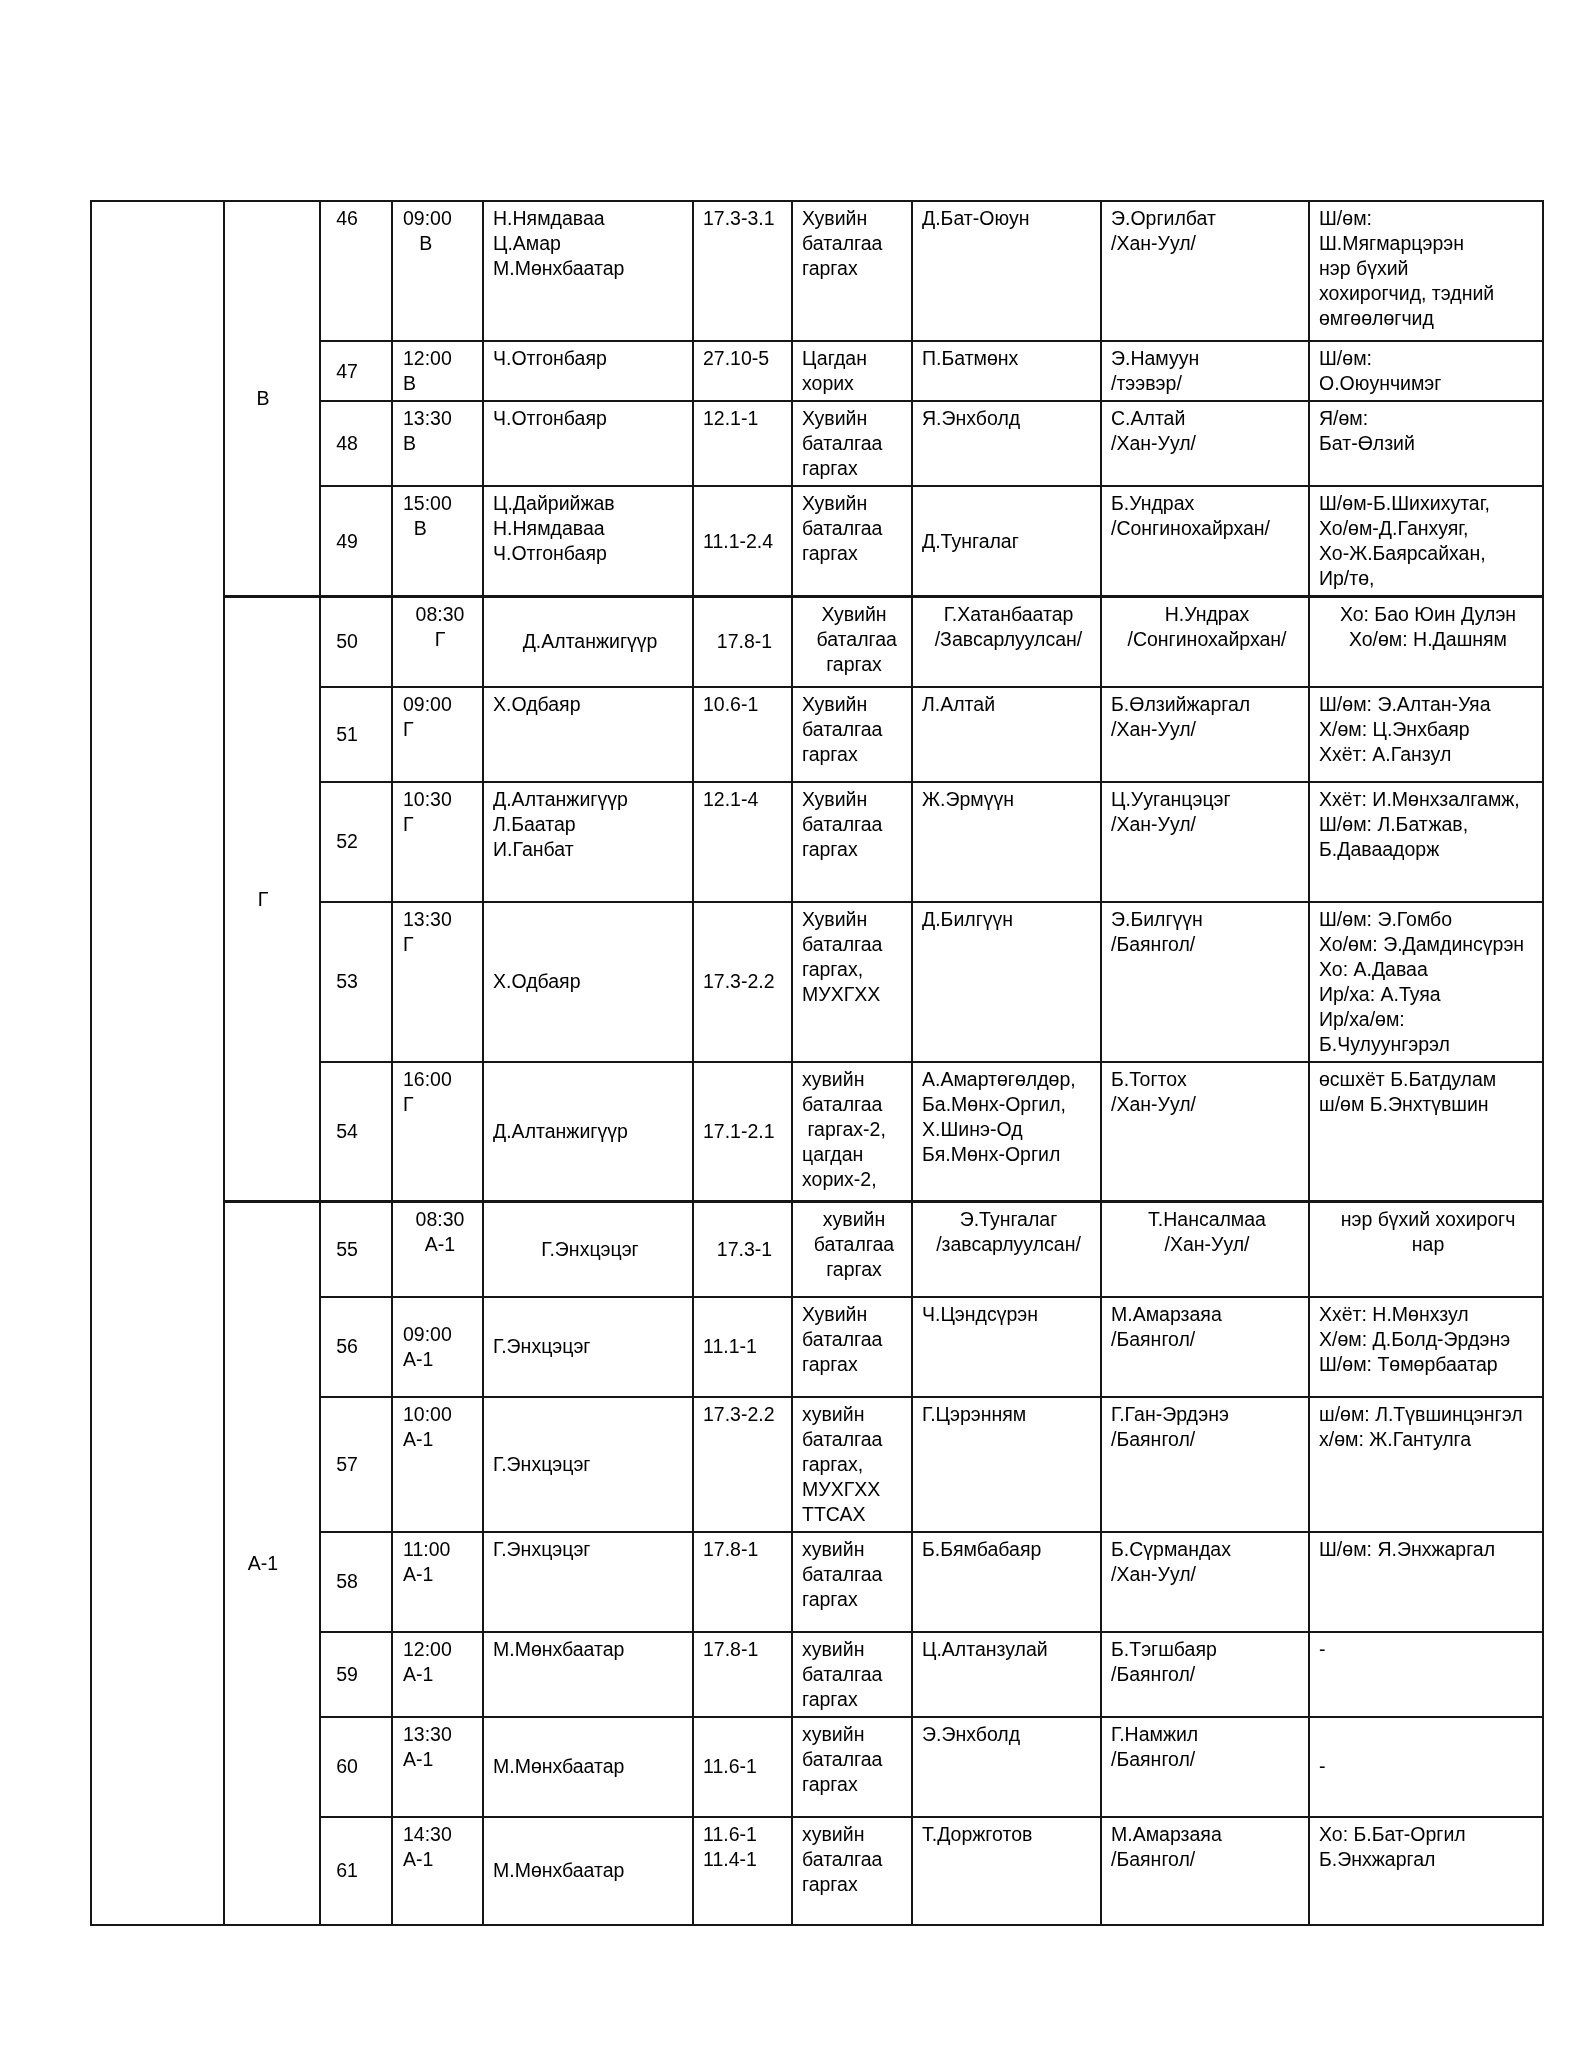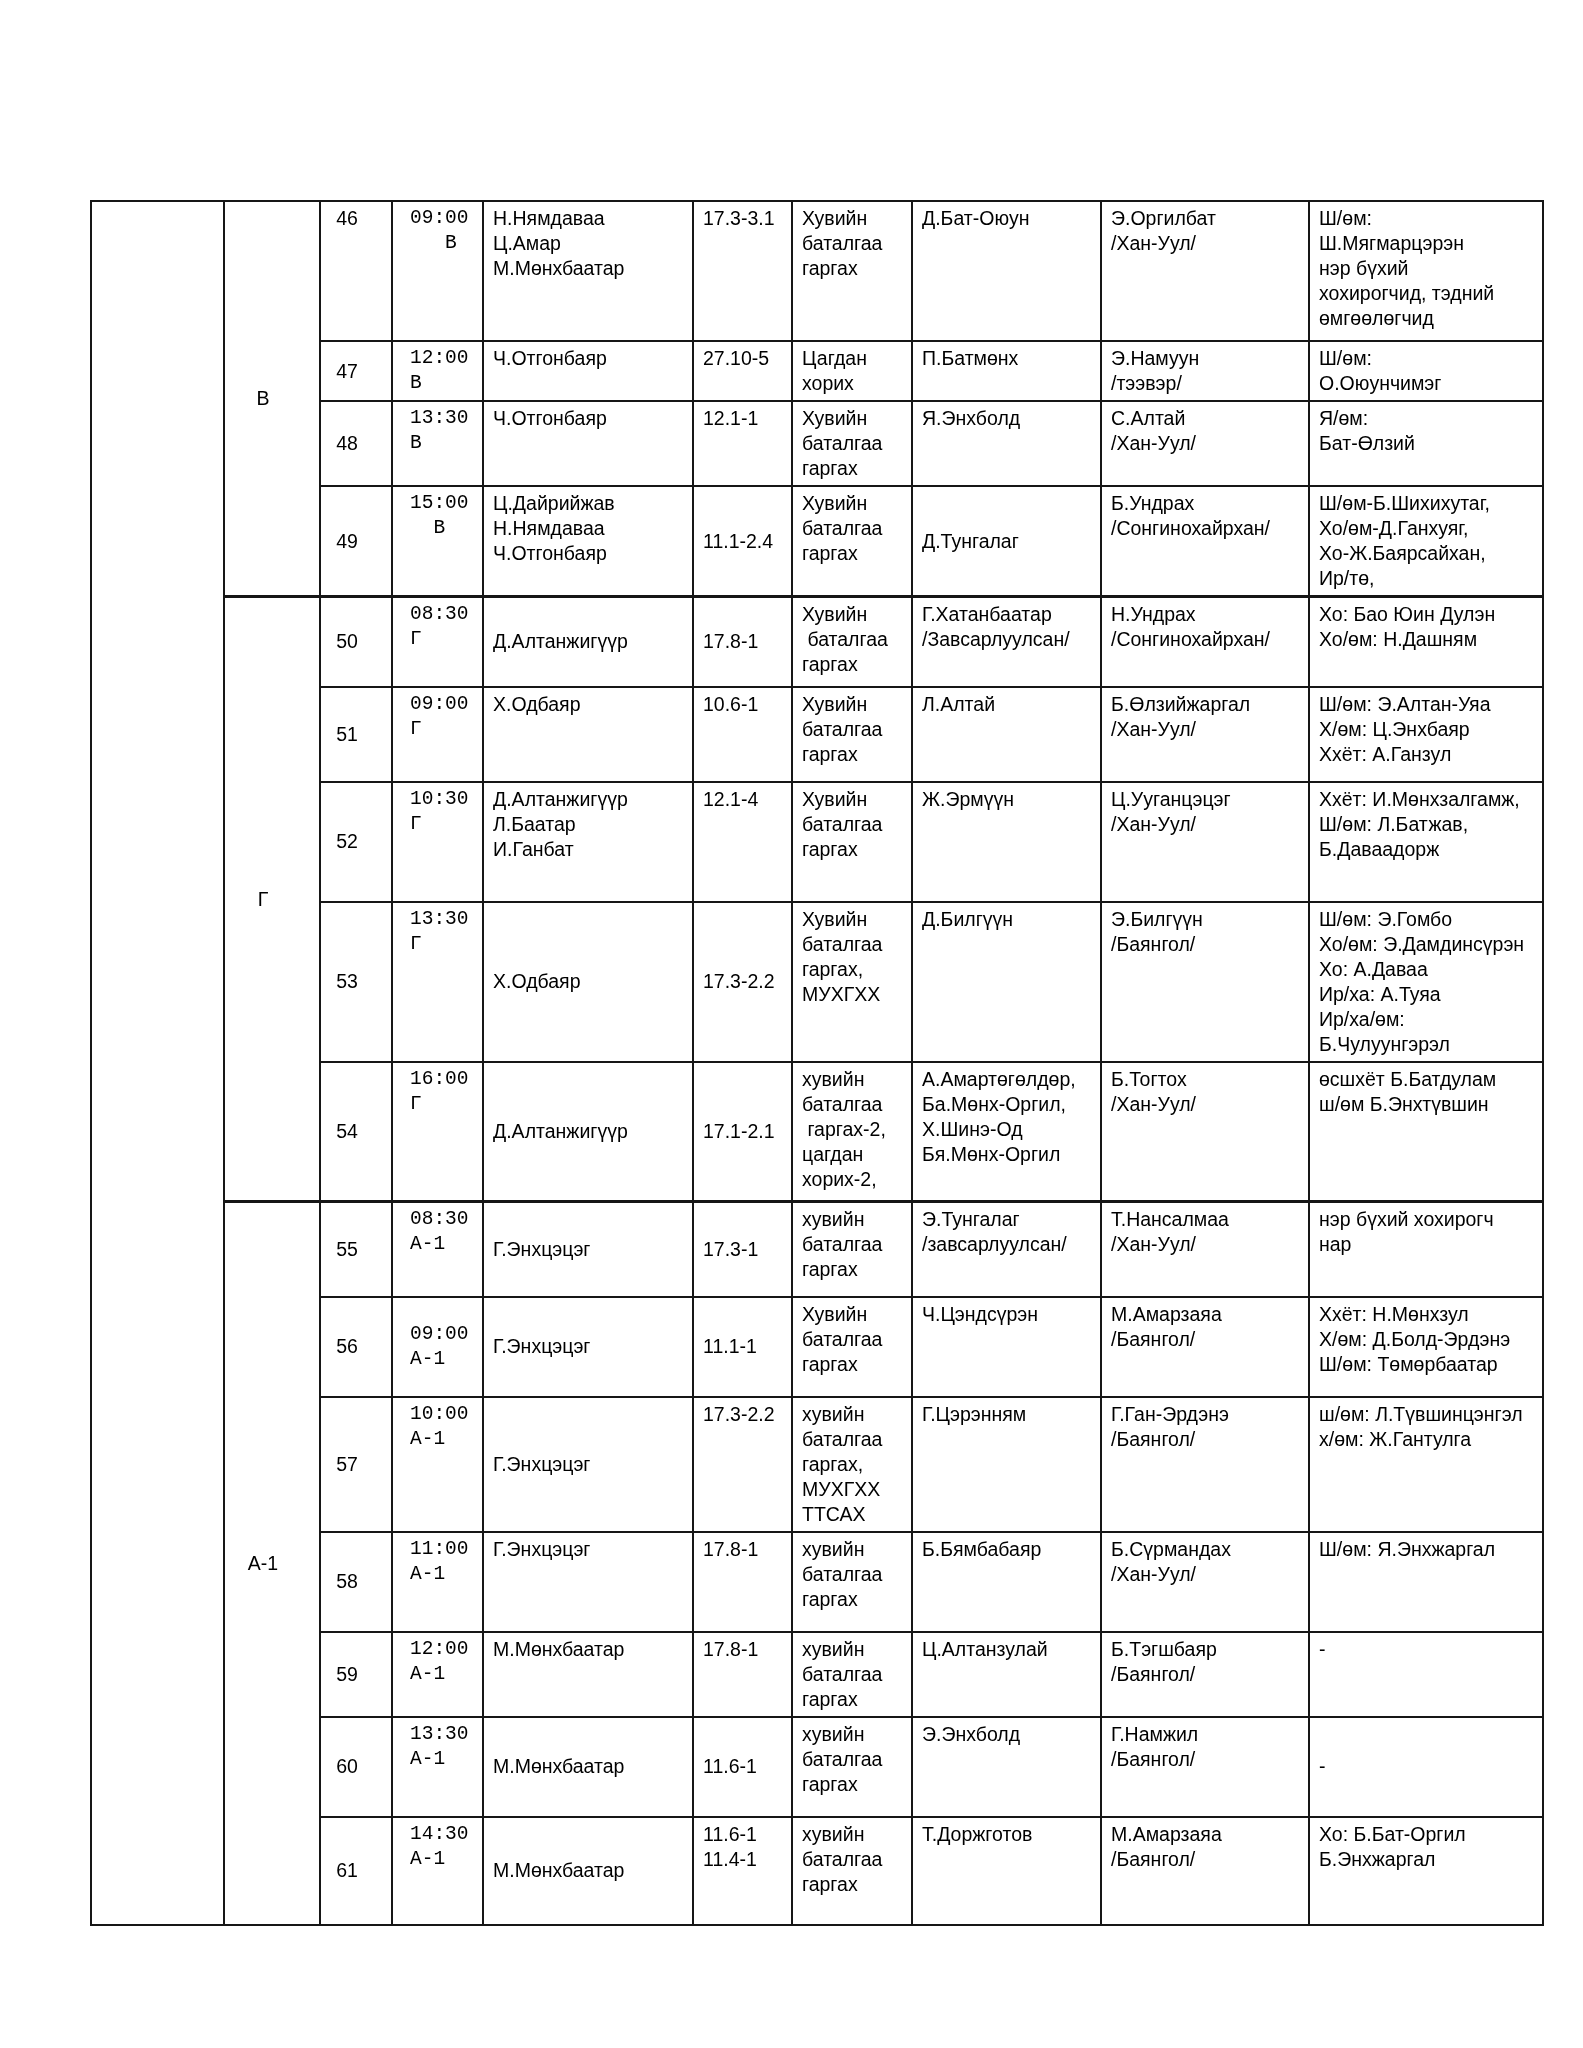--- a/index.html
+++ b/index.html
@@ -13,22 +13,22 @@
   td{
     border:2px solid #161616;
     vertical-align:top;
     padding:4px 5px 4px 9px;
     white-space:pre-wrap;
     word-wrap:break-word;
     overflow:hidden;
   }
   td.center{text-align:center;padding-left:2px;padding-right:20px;}
   td.vmid{vertical-align:middle;}
-  td.timec{padding-left:17px;font-family:Liberation Mono, monospace;}
-  tr.block td{border-top-width:3px;}
+  td.timec{padding-left:10px;}
+  tr.block td{border-top-width:3px;text-align:center;}
   table.schedule{border:2px solid #161616;}
 </style>
 </head>
 <body>
 
 <div class="page">
   <table class="schedule">
     <colgroup>
       <col style="width:133px">
         <col style="width:96px">

